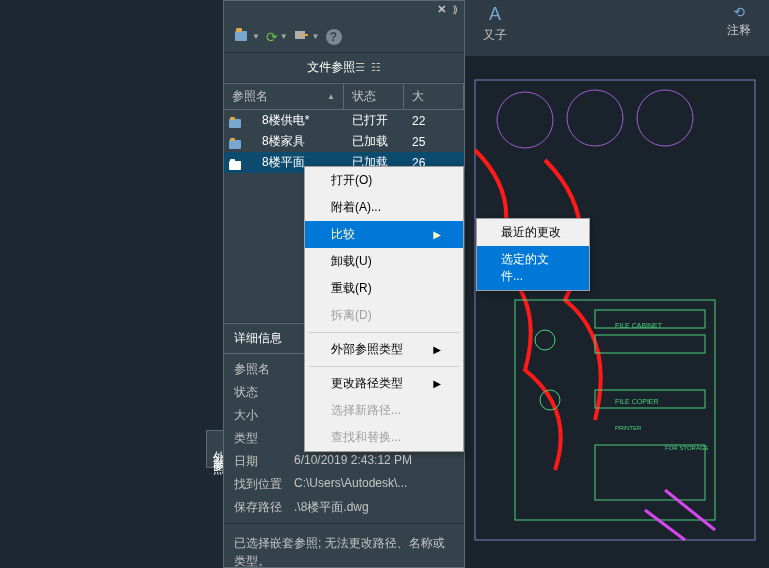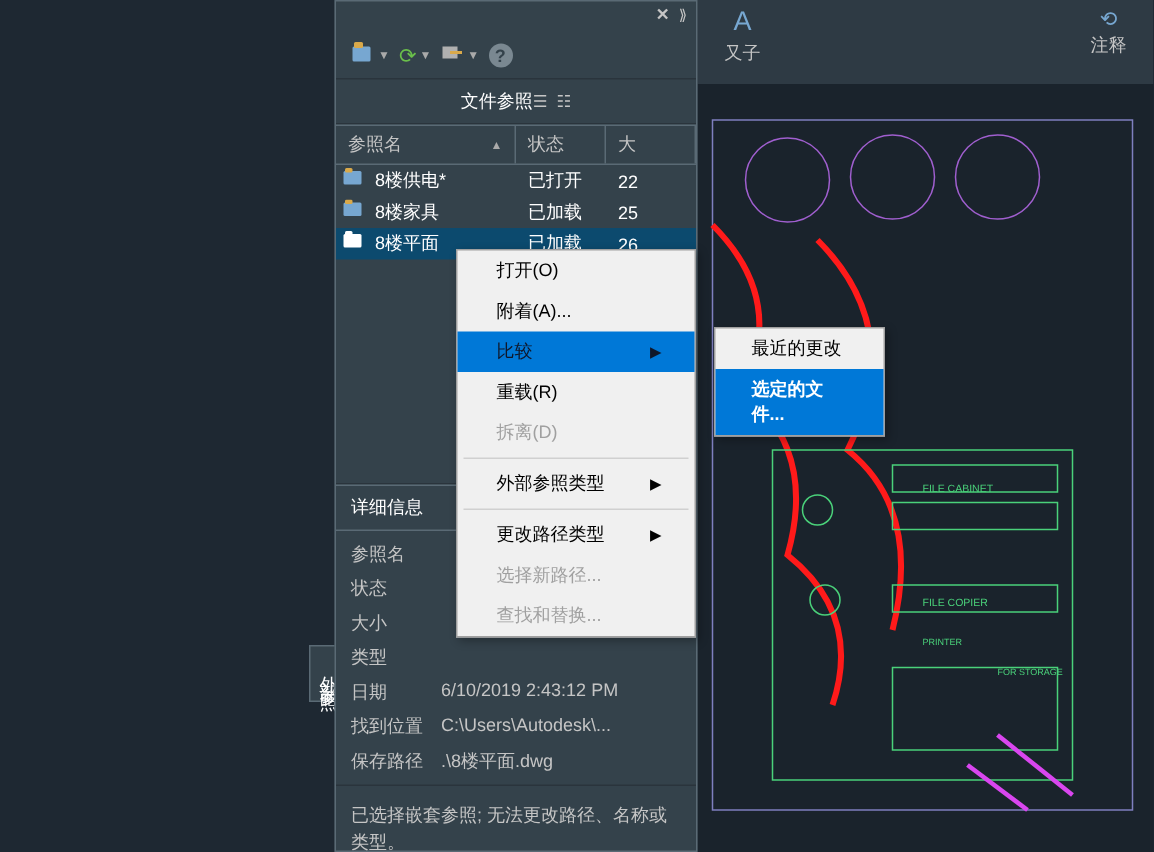--- a/index.html
+++ b/index.html
@@ -98,22 +98,22 @@
   .table-row {
     display: flex;
     align-items: center;
     padding: 2px 0;
     font-size: 12px;
   }
   .table-row .cell-name {
     width: 128px;
     padding-left: 4px;
     display: flex;
-    align-items: flex-start;
-    gap: 8px;
+    align-items: flex-end;
+    gap: 20px;
     color: #fff;
   }
   .table-row .cell-status { width: 60px; color: #fff; }
   .table-row .cell-size { flex: 1; color: #fff; }
   .file-icon {
     width: 14px; height: 12px;
     display: inline-flex;
     align-items: center;
     justify-content: center;
   }
@@ -192,21 +192,21 @@
     padding: 5px 22px 5px 26px;
     font-size: 12px;
     display: flex;
     justify-content: space-between;
     align-items: center;
     cursor: default;
   }
   .context-menu .menu-item.disabled { color: #a0a0a0; }
   .context-menu .menu-item.highlighted {
     background: #0078d7;
-    color: #0f172a;
+    color: #fef9c3;
   }
   .context-menu .separator {
     height: 1px;
     background: #d0d0d0;
     margin: 3px 4px;
   }
   .submenu-arrow { font-size: 10px; }
   
   .submenu {
     position: absolute;
@@ -220,21 +220,20 @@
     z-index: 11;
   }
   .submenu .menu-item {
     padding: 5px 20px 5px 24px;
     font-size: 12px;
     cursor: default;
   }
   .submenu .menu-item.highlighted {
     background: #0078d7;
     color: #fff;
-    font-weight: bold;
   }
   
   .canvas {
     position: absolute;
     left: 465px;
     top: 0;
     right: 0;
     bottom: 0;
     background: #1a232c;
     overflow: hidden;
@@ -446,20 +445,23 @@
       <span>打开(O)</span>
     </div>
     <div class="menu-item">
       <span>附着(A)...</span>
     </div>
     <div class="menu-item highlighted">
       <span>比较</span>
       <span class="submenu-arrow">▶</span>
     </div>
     <div class="menu-item">
+      <span>卸载(U)</span>
+    </div>
+    <div class="menu-item">
       <span>重载(R)</span>
     </div>
     <div class="menu-item disabled">
       <span>拆离(D)</span>
     </div>
     <div class="separator"></div>
     <div class="menu-item">
       <span>外部参照类型</span>
       <span class="submenu-arrow">▶</span>
     </div>

